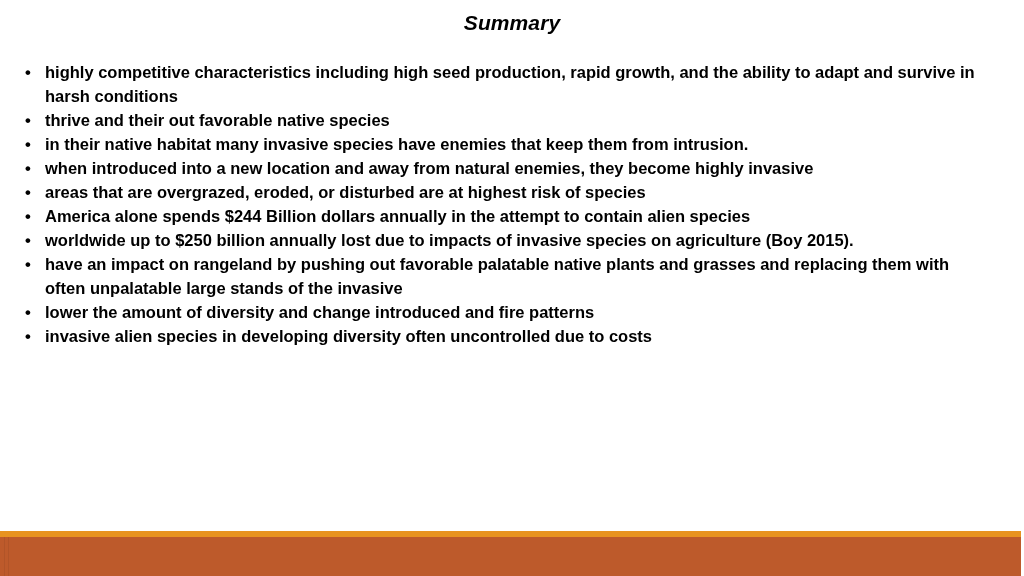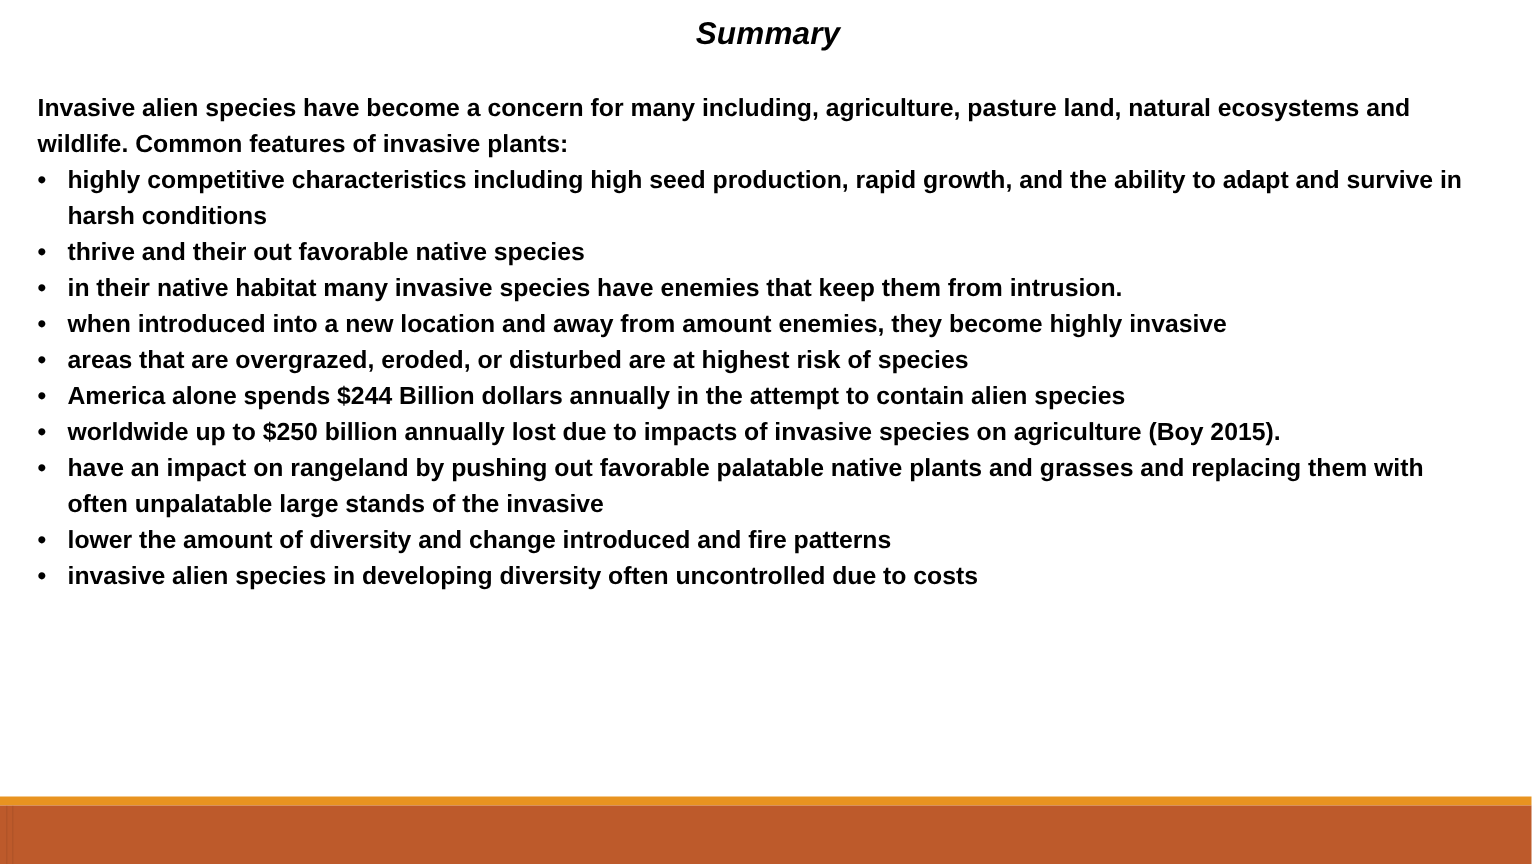--- a/index.html
+++ b/index.html
@@ -115,42 +115,41 @@
 </style>
 </head>
 <body>
 
 <div class="slide">
 
   <div class="slide-title">Summary</div>
 
   <div class="body-block">
 
-    <p class="intro-paragraph">Invasive alien species have become a concern for many including, agriculture, pasture land, natural ecosystems and wildlife. Common features of invasive plants:</p>
 
     <ul class="bullet-list">
 
       <li class="bullet-item">
         <span class="bullet-marker">•</span>
         <span class="bullet-text">highly competitive characteristics including high seed production, rapid growth, and the ability to adapt and survive in harsh conditions</span>
       </li>
 
       <li class="bullet-item">
         <span class="bullet-marker">•</span>
         <span class="bullet-text">thrive and their out favorable native species</span>
       </li>
 
       <li class="bullet-item">
         <span class="bullet-marker">•</span>
         <span class="bullet-text">in their native habitat many invasive species have enemies that keep them from intrusion.</span>
       </li>
 
       <li class="bullet-item">
         <span class="bullet-marker">•</span>
-        <span class="bullet-text">when introduced into a new location and away from amount enemies, they become highly invasive</span>
+        <span class="bullet-text">when introduced into a new location and away from natural enemies, they become highly invasive</span>
       </li>
 
       <li class="bullet-item">
         <span class="bullet-marker">•</span>
         <span class="bullet-text">areas that are overgrazed, eroded, or disturbed are at highest risk of species</span>
       </li>
 
       <li class="bullet-item">
         <span class="bullet-marker">•</span>
         <span class="bullet-text">America alone spends $244 Billion dollars annually in the attempt to contain alien species</span>

